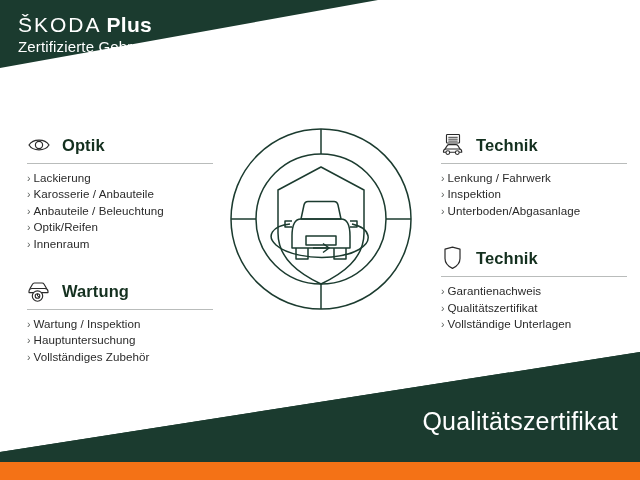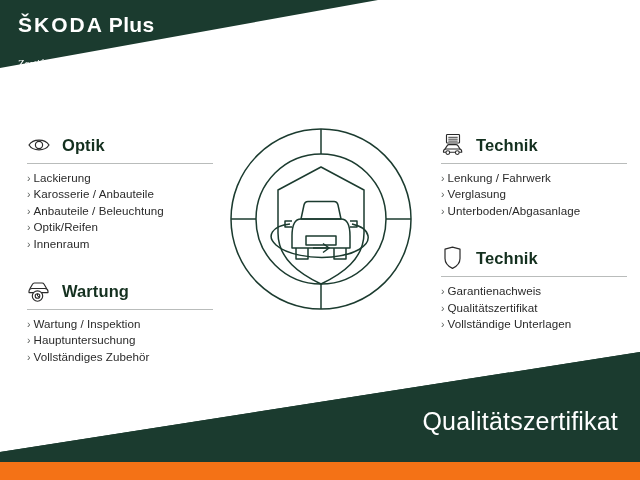--- a/index.html
+++ b/index.html
@@ -29,35 +29,34 @@
     left:18px; top:12px;
     z-index:5;
     color:#ffffff;
   }
   .logo-line1 {
     font-size:21px;
     line-height:25px;
     white-space:nowrap;
   }
   .logo-brand {
-    font-weight:700;
+    font-weight:400;
     letter-spacing:2.0px;
   }
   .logo-plus {
     font-weight:700;
     letter-spacing:0.3px;
     margin-left:5px;
   }
   .logo-line2 {
-    font-size:11px;
+    font-size:15px;
     line-height:17px;
     letter-spacing:0.15px;
-    margin-top:18px;
-    white-space:nowrap;
-    font-family:Liberation Serif, serif;
+    margin-top:1px;
+    white-space:nowrap;
   }
 
   
   .column {
     position:absolute;
     width:195px;
     z-index:6;
   }
   #column-left  { left:18px;  top:130px; }
   #column-right { left:432px; top:130px; }
@@ -205,21 +204,21 @@
             <path d="M2.5 18.4 C2.5 16.6 3.6 16 5 16 L18.2 16 C19.6 16 20.7 16.6 20.7 18.4 L20.7 19.2 L2.5 19.2 Z" fill="none" stroke="#2a2a2a" stroke-width="1.15" stroke-linejoin="round"></path>
             <circle cx="6.8" cy="19.6" r="1.9" fill="#ffffff" stroke="#2a2a2a" stroke-width="1.1"></circle>
             <circle cx="16.3" cy="19.6" r="1.9" fill="#ffffff" stroke="#2a2a2a" stroke-width="1.1"></circle>
           </svg>
         </span>
         <span class="section-title">Technik</span>
       </div>
       <div class="section-rule"></div>
       <ul class="bullet-list">
         <li class="bullet-item"><span class="bullet-mark">›</span><span>Lenkung / Fahrwerk</span></li>
-        <li class="bullet-item"><span class="bullet-mark">›</span><span>Verglasung</span></li>
+        <li class="bullet-item"><span class="bullet-mark">›</span><span>Inspektion</span></li>
         <li class="bullet-item"><span class="bullet-mark">›</span><span>Unterboden/Abgasanlage</span></li>
       </ul>
     </div>
 
     <div class="section">
       <div class="section-head">
         <span class="section-icon">
           <svg width="28" height="24" viewBox="0 0 28 24">
             <path d="M4 3.2 L11.5 1.2 L19 3.2 L19 12.5 C19 17.3 15.3 20.6 11.5 22.4 C7.7 20.6 4 17.3 4 12.5 Z" fill="none" stroke="#2a2a2a" stroke-width="1.2" stroke-linejoin="round"></path>
           </svg>

